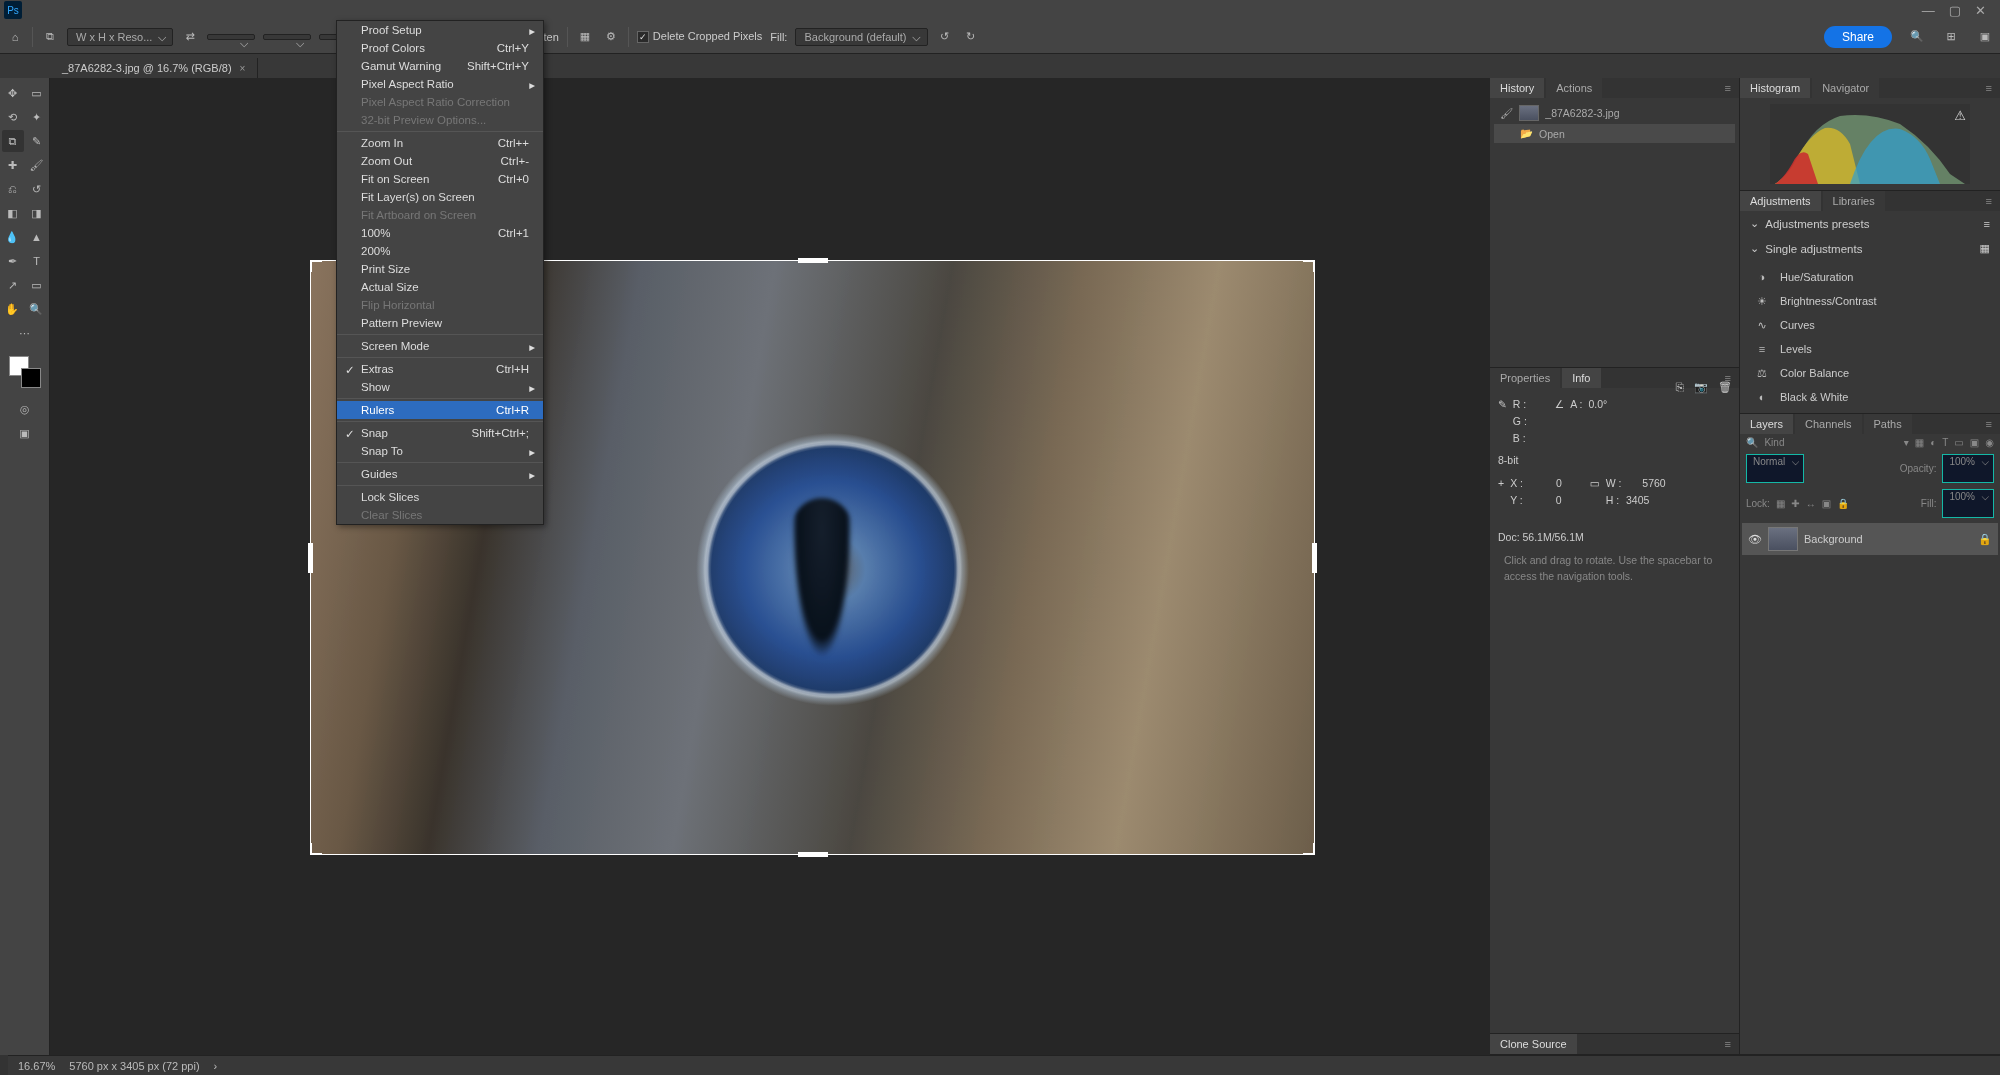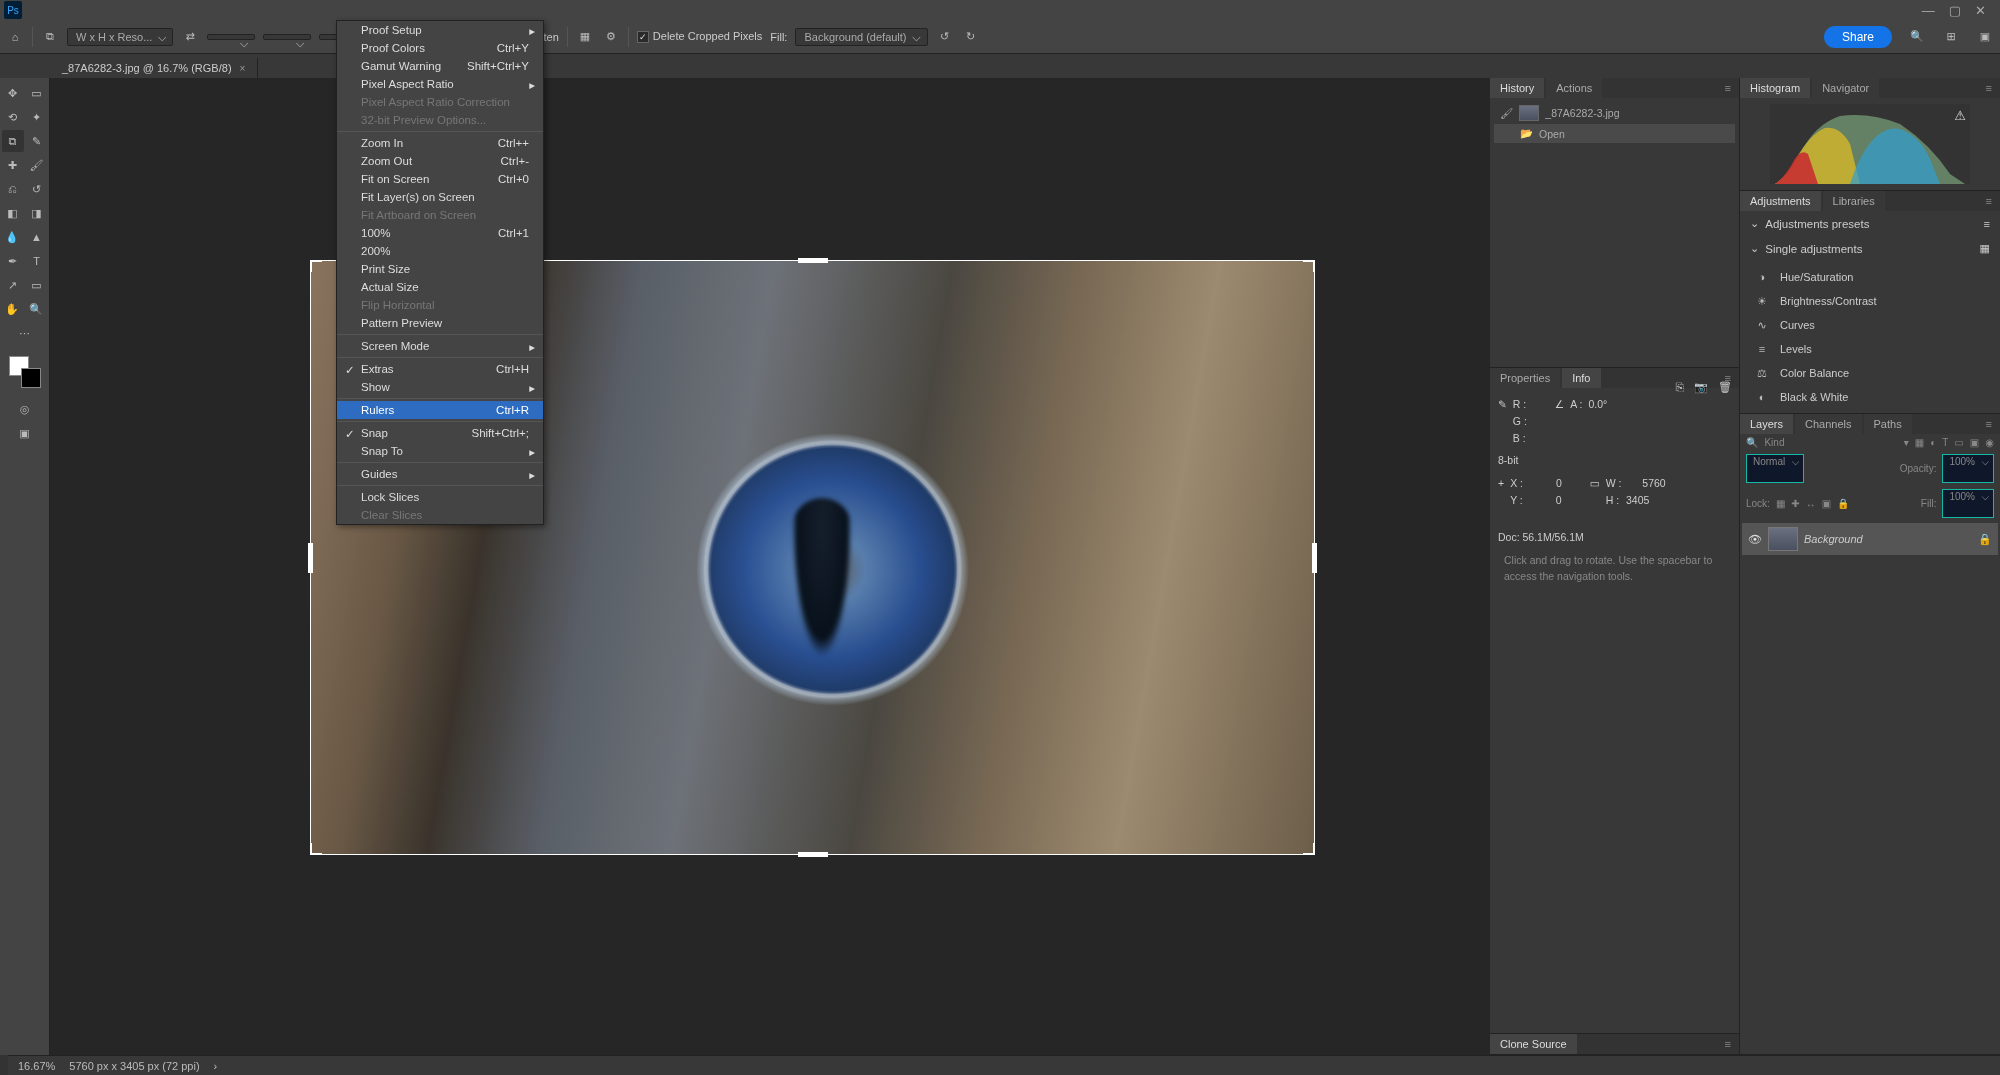--- a/index.html
+++ b/index.html
@@ -87,21 +87,21 @@
 .presets{display:flex;gap:2px;padding:4px;flex-wrap:wrap}
 .preset{width:46px;height:34px;background:linear-gradient(#556,#334);border:1px solid #555;cursor:pointer}
 .preset.more{display:flex;align-items:center;justify-content:center;font-size:9px;color:#aaa}
 .adjlist{padding:4px 0}
 .adjitem{padding:5px 14px;display:flex;align-items:center;gap:10px;cursor:pointer}
 .adjitem .ai{width:16px;height:14px;display:inline-flex;align-items:center;justify-content:center;color:#bbb}
 
 .layrow{display:flex;align-items:center;gap:6px;padding:4px 6px;background:#555;margin:2px}
 .layrow .eye{color:#ddd}
 .layrow .lthumb{width:30px;height:24px;background:linear-gradient(#6a7080,#4a5060);border:1px solid #777}
-.layrow .lname{font-style:italic}
+.layrow .lname{}
 .layrow .lock{margin-left:auto;color:#bbb}
 .layctl{display:flex;gap:6px;align-items:center;padding:3px 6px;font-size:10px;color:#888}
 .layctl .ddl{background:#0f172a;border:1px solid #14b8a6;padding:1px 18px 15px 6px;position:relative;color:#888}
 .layctl .ddl::after{content:"⌵";position:absolute;right:4px}
 
 .infobody{padding:8px;font-size:10.5px;line-height:1.6}
 .inforow{display:flex;gap:28px;margin-bottom:6px}
 .infogrp{display:flex;gap:6px}
 .hint{color:#888;padding:6px}
 

